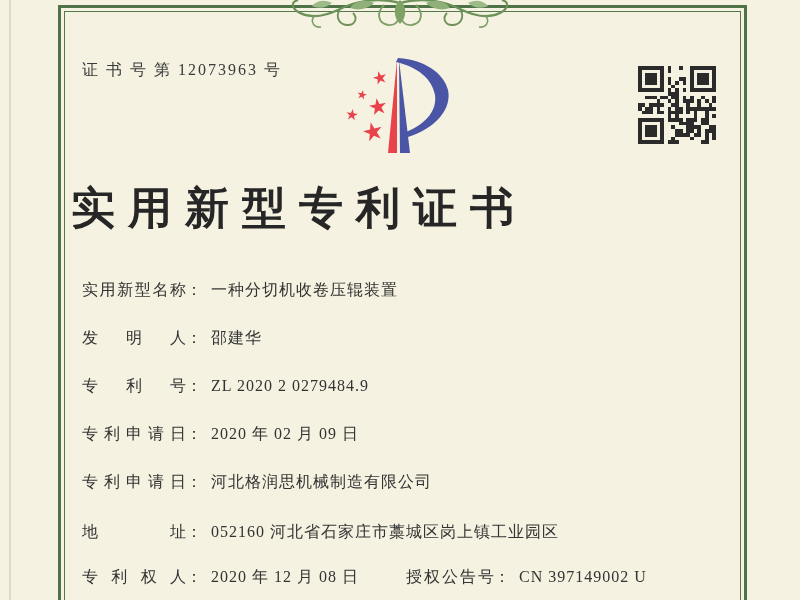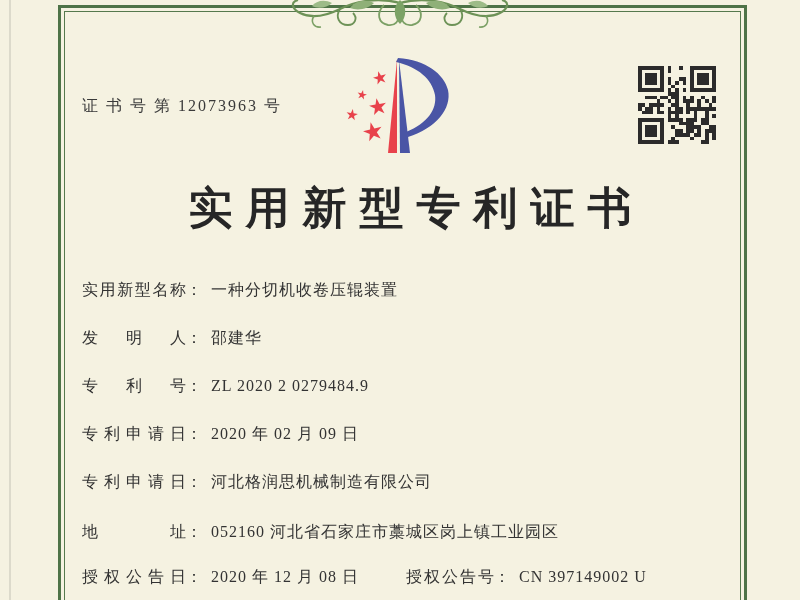--- a/index.html
+++ b/index.html
@@ -19,28 +19,28 @@
   }
   .frame-inner{
     position:absolute;left:3px;top:3px;right:3px;bottom:3px;
     border:1px solid #55794d;
   }
   .ornament{
     position:absolute;left:276px;top:-3px;width:248px;height:34px;z-index:3;
   }
   .cert-no{
     position:absolute;left:82px;top:60px;
-    font-size:16px;letter-spacing:2px;color:#3a3a3a;white-space:nowrap;margin-top:36px;
+    font-size:16px;letter-spacing:2px;color:#3a3a3a;white-space:nowrap;
   }
   .logo{position:absolute;left:330px;top:53px;width:160px;height:110px;}
   .qr{position:absolute;left:638px;top:66px;width:78px;height:78px;}
   .title{
     position:absolute;left:58px;top:179px;width:690px;
-    text-align:center;font-size:44px;font-weight:bold;
-    letter-spacing:13px;text-indent:13px;color:#262626;white-space:nowrap;padding-left:7px;
+    font-size:44px;font-weight:bold;
+    letter-spacing:13px;text-indent:13px;color:#262626;white-space:nowrap;
   }
   .row{
     position:absolute;left:82px;font-size:16px;color:#333;
     white-space:nowrap;line-height:24px;
   }
   .row .lbl{
     display:inline-block;width:104px;vertical-align:bottom;
     text-align:justify;text-align-last:justify;
   }
   .row .colon{display:inline-block;margin-right:9px;}
@@ -331,17 +331,17 @@
   <span class="lbl">专利申请日</span><span class="colon">：</span><span class="val">2020 年 02 月 09 日</span>
 </div>
 <div class="row r5">
   <span class="lbl">专利申请日</span><span class="colon">：</span><span class="val">河北格润思机械制造有限公司</span>
 </div>
 <div class="row r6">
   <span class="lbl">地址</span><span class="colon">：</span><span class="val">052160 河北省石家庄市藁城区岗上镇工业园区</span>
 </div>
 
 <div class="row r7">
-  <span class="lbl">授权公告日</span><span class="colon">：</span><span class="val">2020 年 12 月 08 日</span>
+  <span class="lbl">专利权人</span><span class="colon">：</span><span class="val">2020 年 12 月 08 日</span>
 </div>
 <div class="row r7 row-right">
   <span class="lbl">授权公告号</span><span class="colon">：</span><span class="val">CN 397149002 U</span>
 </div>
 
 </body></html>

